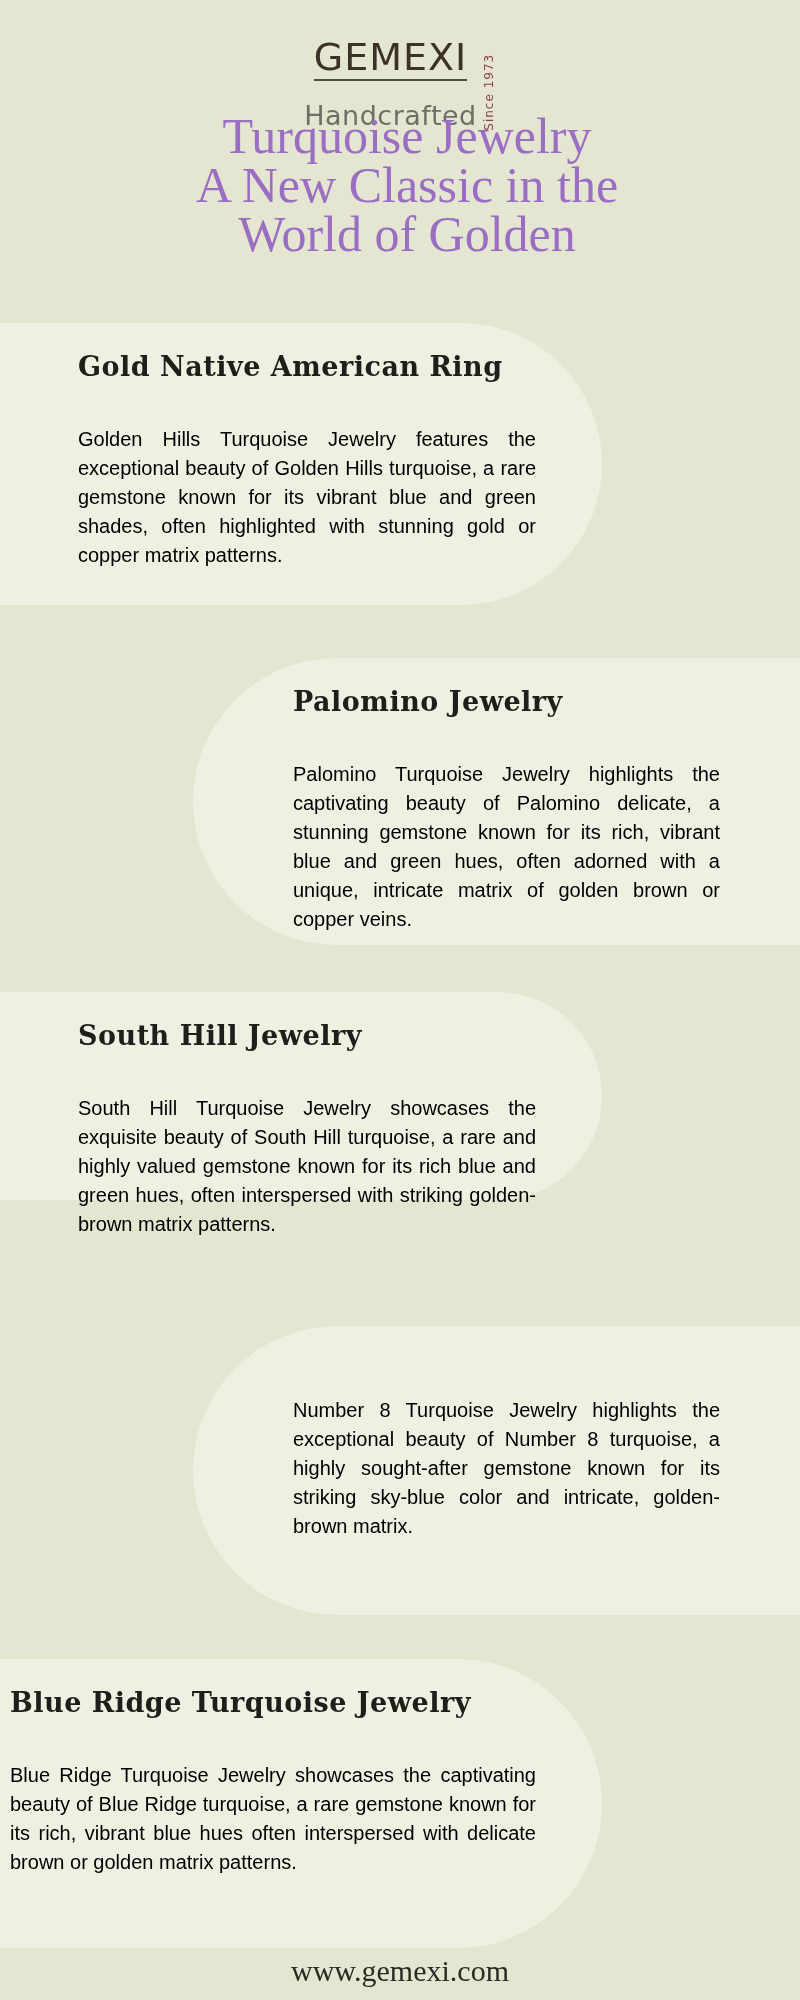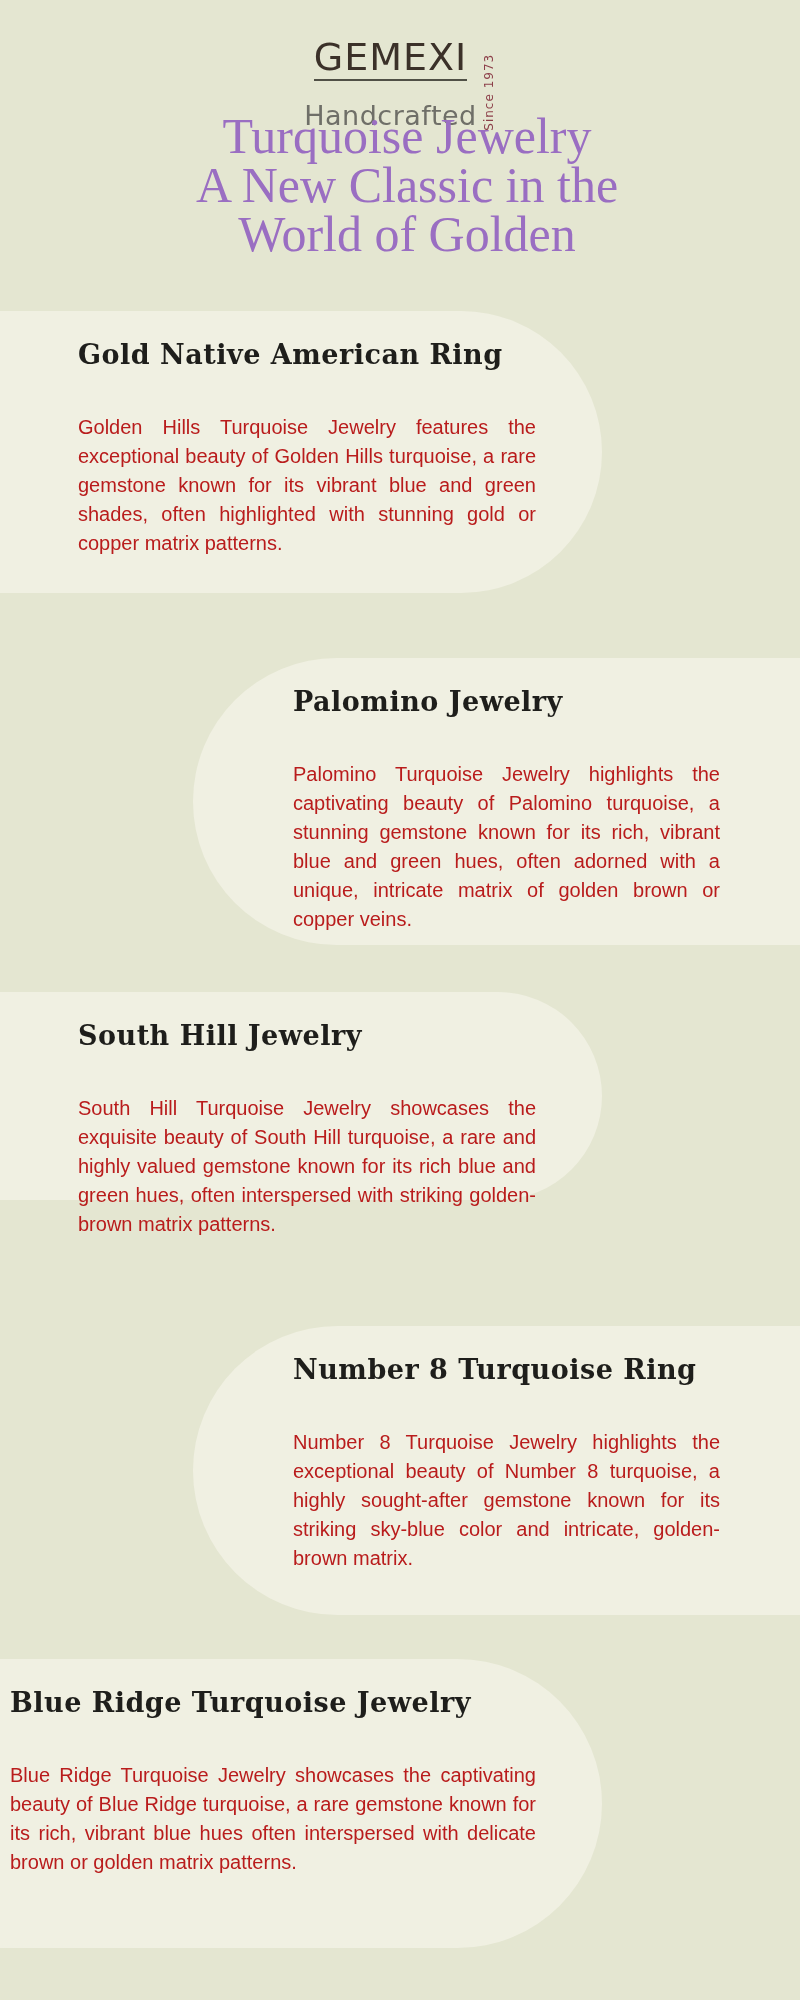--- a/index.html
+++ b/index.html
@@ -100,23 +100,23 @@
     font-size: 27px;
     line-height: 1.2;
     letter-spacing: 0.5px;
     color: #1e1e1b;
   }
   .card p {
     margin: 42px 0 0 0;
     font-size: 20px;
     line-height: 29px;
     text-align: justify;
-    color: #b91c1c;
+    color: #000000;
   }
-  #card-1 { top: 311px;  height: 282px; }
+  #card-1 { top: 323px;  height: 282px; }
   #card-2 { top: 658px;  height: 287px; }
   #card-3 { top: 992px;  height: 208px; }
   #card-4 { top: 1326px; height: 289px; }
   #card-5 { top: 1659px; height: 289px; padding-left: 10px; }
 
   
   .footer {
     position: absolute;
     top: 1954px;
     left: 0;
@@ -146,32 +146,32 @@
     <div>World of Golden</div>
   </div>
 
   <div class="card left" id="card-1">
     <h2>Gold Native American Ring</h2>
     <p>Golden Hills Turquoise Jewelry features the exceptional beauty of Golden Hills turquoise, a rare gemstone known for its vibrant blue and green shades, often highlighted with stunning gold or copper matrix patterns.</p>
   </div>
 
   <div class="card right" id="card-2">
     <h2>Palomino Jewelry</h2>
-    <p>Palomino Turquoise Jewelry highlights the captivating beauty of Palomino turquoise, a stunning gemstone known for its rich, vibrant blue and green hues, often adorned with a unique, intricate matrix of golden brown or copper veins.</p>
+    <p>Palomino Turquoise Jewelry highlights the captivating beauty of Palomino delicate, a stunning gemstone known for its rich, vibrant blue and green hues, often adorned with a unique, intricate matrix of golden brown or copper veins.</p>
   </div>
 
   <div class="card left" id="card-3">
     <h2>South Hill Jewelry</h2>
     <p>South Hill Turquoise Jewelry showcases the exquisite beauty of South Hill turquoise, a rare and highly valued gemstone known for its rich blue and green hues, often interspersed with striking golden-brown matrix patterns.</p>
   </div>
 
   <div class="card right" id="card-4">
-    <h2>Number 8 Turquoise Ring</h2>
     <p>Number 8 Turquoise Jewelry highlights the exceptional beauty of Number 8 turquoise, a highly sought-after gemstone known for its striking sky-blue color and intricate, golden-brown matrix.</p>
   </div>
 
   <div class="card left" id="card-5">
     <h2>Blue Ridge Turquoise Jewelry</h2>
     <p>Blue Ridge Turquoise Jewelry showcases the captivating beauty of Blue Ridge turquoise, a rare gemstone known for its rich, vibrant blue hues often interspersed with delicate brown or golden matrix patterns.</p>
   </div>
 
+  <div class="footer">www.gemexi.com</div>
 
 </div>
 
 </body></html>

